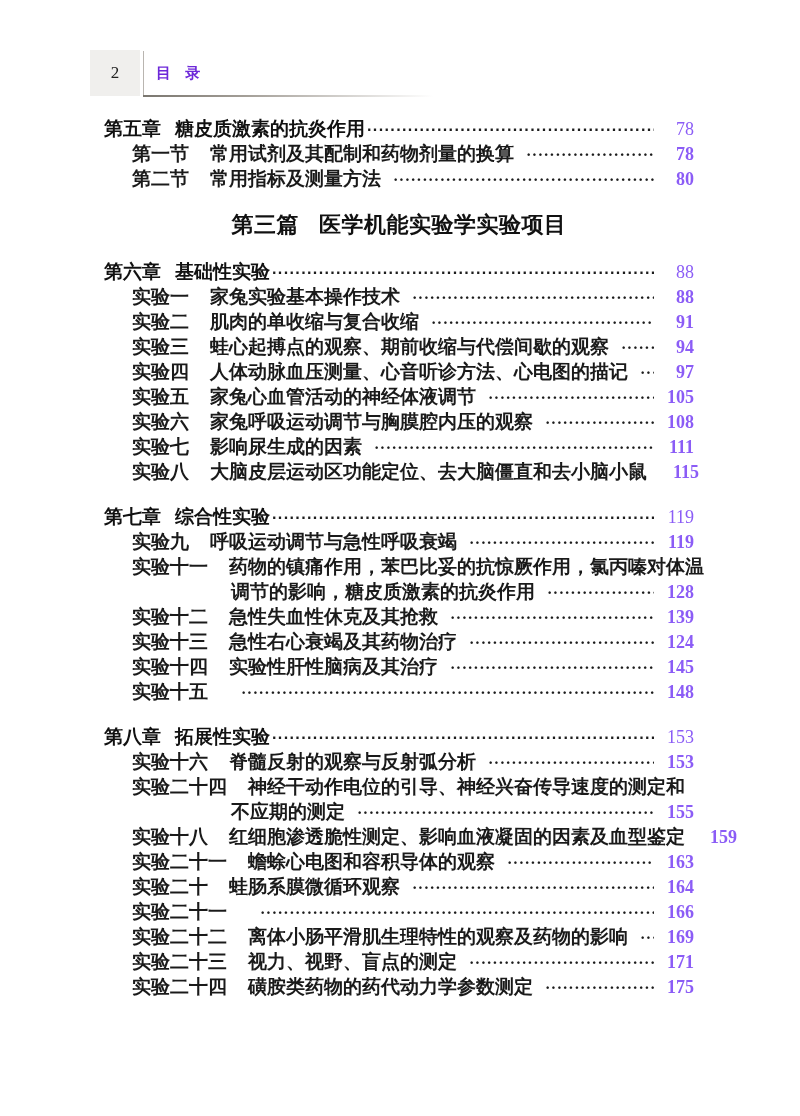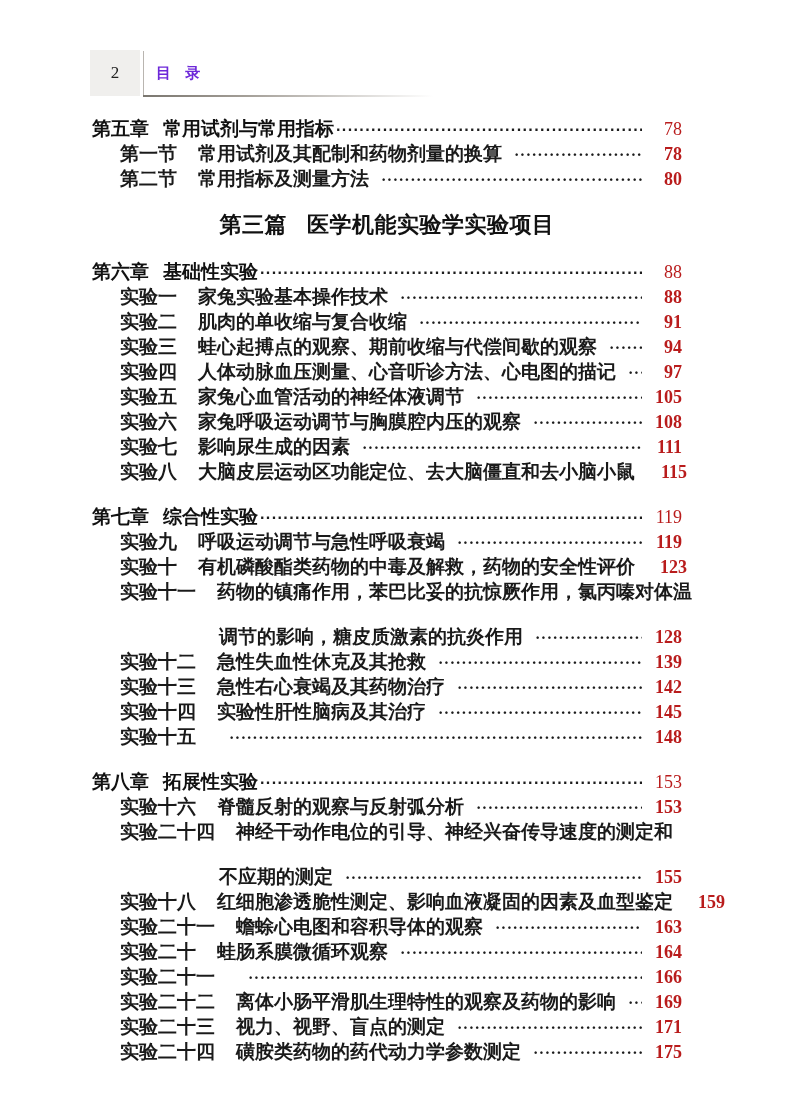--- a/index.html
+++ b/index.html
@@ -30,48 +30,48 @@
     display:flex;align-items:center;
     font-family:"Liberation Sans","DejaVu Sans",sans-serif;
     font-weight:bold;font-size:15px;letter-spacing:5px;color:#6d28d9;
   }
   .header-hline{
     position:absolute;left:53px;top:45px;height:2px;width:290px;
     background:linear-gradient(to right,#7a766f 0%,#a39e97 35%,rgba(255,255,255,0) 100%);
   }
   
   .toc{
-    position:absolute;left:92px;top:96px;width:590px; 
+    position:absolute;left:104px;top:96px;width:590px; 
   }
   .row{
     display:flex;align-items:baseline;
     height:25px;line-height:25px;
     font-size:19px;white-space:nowrap;font-weight:bold;
   }
   .row .label{flex:none;margin-right:21px;}
   .row .title{flex:none;}
   .row .leader{
     flex:1 1 auto;overflow:hidden;white-space:nowrap;
     font-size:16px;letter-spacing:0.5px;color:#1c1c1c;
     margin:0 8px 0 12px;
   }
   .row .pagenum{
     flex:none;min-width:32px;text-align:right;
-    font-size:18px;color:#b91c1c;
+    font-size:18px;color:#8b5cf6;
   }
   .row.chapter{
     font-family:"Liberation Sans","DejaVu Sans",sans-serif;
     font-weight:bold;color:#111;
     margin-top:20px;
   }
   .row.chapter .label{margin-right:14px;}
   .row.chapter .leader{margin-left:2px;}
   .row.chapter .pagenum{font-weight:normal;font-family:"Liberation Serif","DejaVu Serif",serif;}
   .row.item{padding-left:28px;}
-  .row.cont{padding-left:127px;margin-top:20px;}
+  .row.cont{padding-left:127px;}
   .part-title{
     height:26px;line-height:26px;
     margin-top:21px;margin-bottom:21px;
     text-align:center;
     font-family:"Liberation Sans","DejaVu Sans",sans-serif;
     font-weight:bold;font-size:22px;color:#111;
     letter-spacing:0.5px;
   }
   .part-title .part-label{margin-right:20px;}
 </style>
@@ -83,21 +83,21 @@
     <span>2</span>
   </div>
   <div class="header-vline"></div>
   <div class="header-title">目 录</div>
   <div class="header-hline"></div>
 </div>
 
 <div class="toc" id="toc-list">
     <div class="row chapter">
       <span class="label">第五章</span>
-      <span class="title">常用试剂与常用指标</span>
+      <span class="title">糖皮质激素的抗炎作用</span>
       <span class="leader">································································································································································</span>
       <span class="pagenum">78</span>
     </div>
     <div class="row item">
       <span class="label">第一节</span>
       <span class="title">常用试剂及其配制和药物剂量的换算</span>
       <span class="leader">································································································································································</span>
       <span class="pagenum">78</span>
     </div>
     <div class="row item">
@@ -165,47 +165,41 @@
       <span class="label">第七章</span>
       <span class="title">综合性实验</span>
       <span class="leader">································································································································································</span>
       <span class="pagenum">119</span>
     </div>
     <div class="row item">
       <span class="label">实验九</span>
       <span class="title">呼吸运动调节与急性呼吸衰竭</span>
       <span class="leader">································································································································································</span>
       <span class="pagenum">119</span>
-    </div>
-    <div class="row item">
-      <span class="label">实验十</span>
-      <span class="title">有机磷酸酯类药物的中毒及解救，药物的安全性评价</span>
-      <span class="leader">································································································································································</span>
-      <span class="pagenum">123</span>
     </div>
     <div class="row item nodots">
       <span class="label">实验十一</span>
       <span class="title">药物的镇痛作用，苯巴比妥的抗惊厥作用，氯丙嗪对体温</span>
     </div>
     <div class="row cont">
       <span class="title">调节的影响，糖皮质激素的抗炎作用</span>
       <span class="leader">································································································································································</span>
       <span class="pagenum">128</span>
     </div>
     <div class="row item">
       <span class="label">实验十二</span>
       <span class="title">急性失血性休克及其抢救</span>
       <span class="leader">································································································································································</span>
       <span class="pagenum">139</span>
     </div>
     <div class="row item">
       <span class="label">实验十三</span>
       <span class="title">急性右心衰竭及其药物治疗</span>
       <span class="leader">································································································································································</span>
-      <span class="pagenum">142</span>
+      <span class="pagenum">124</span>
     </div>
     <div class="row item">
       <span class="label">实验十四</span>
       <span class="title">实验性肝性脑病及其治疗</span>
       <span class="leader">································································································································································</span>
       <span class="pagenum">145</span>
     </div>
     <div class="row item">
       <span class="label">实验十五</span>
       <span class="leader">································································································································································</span>

